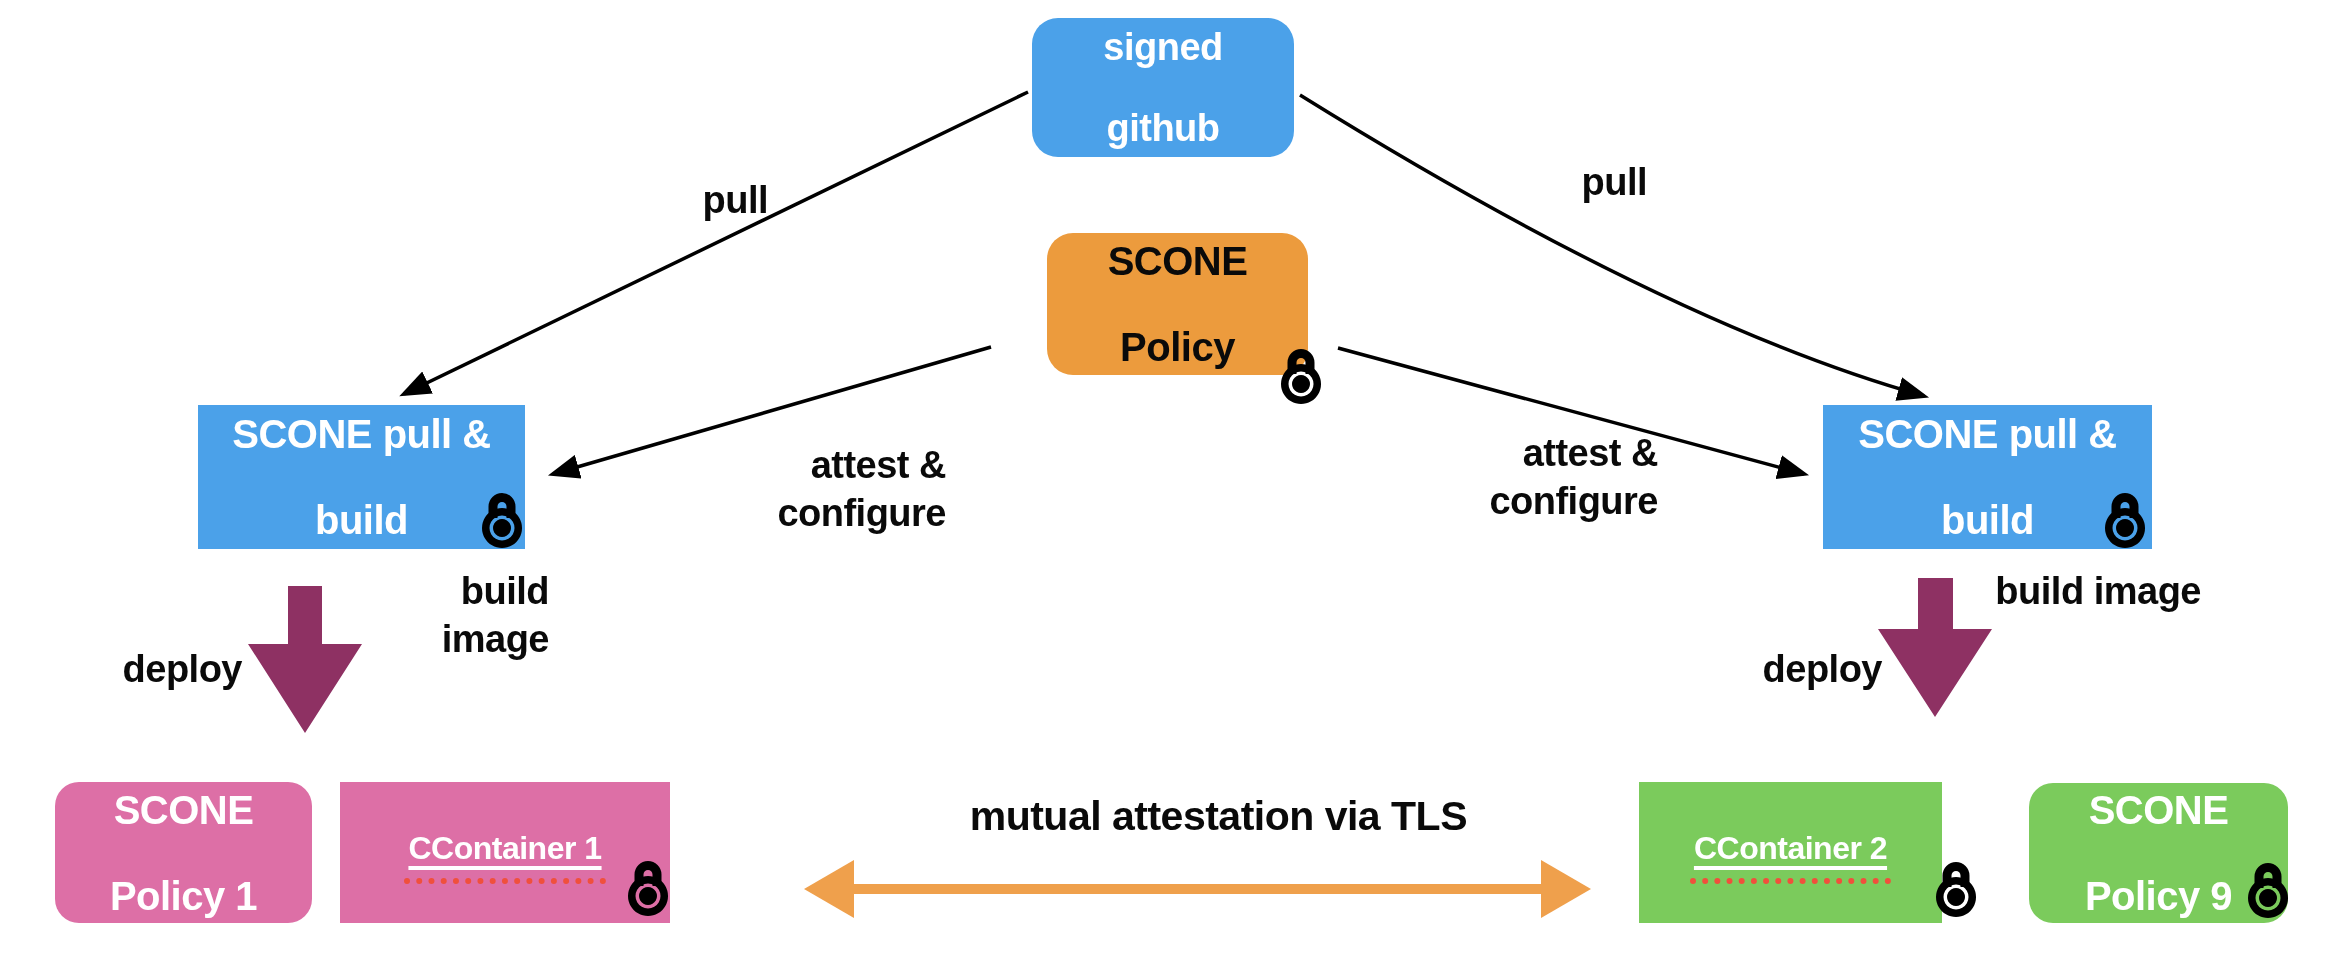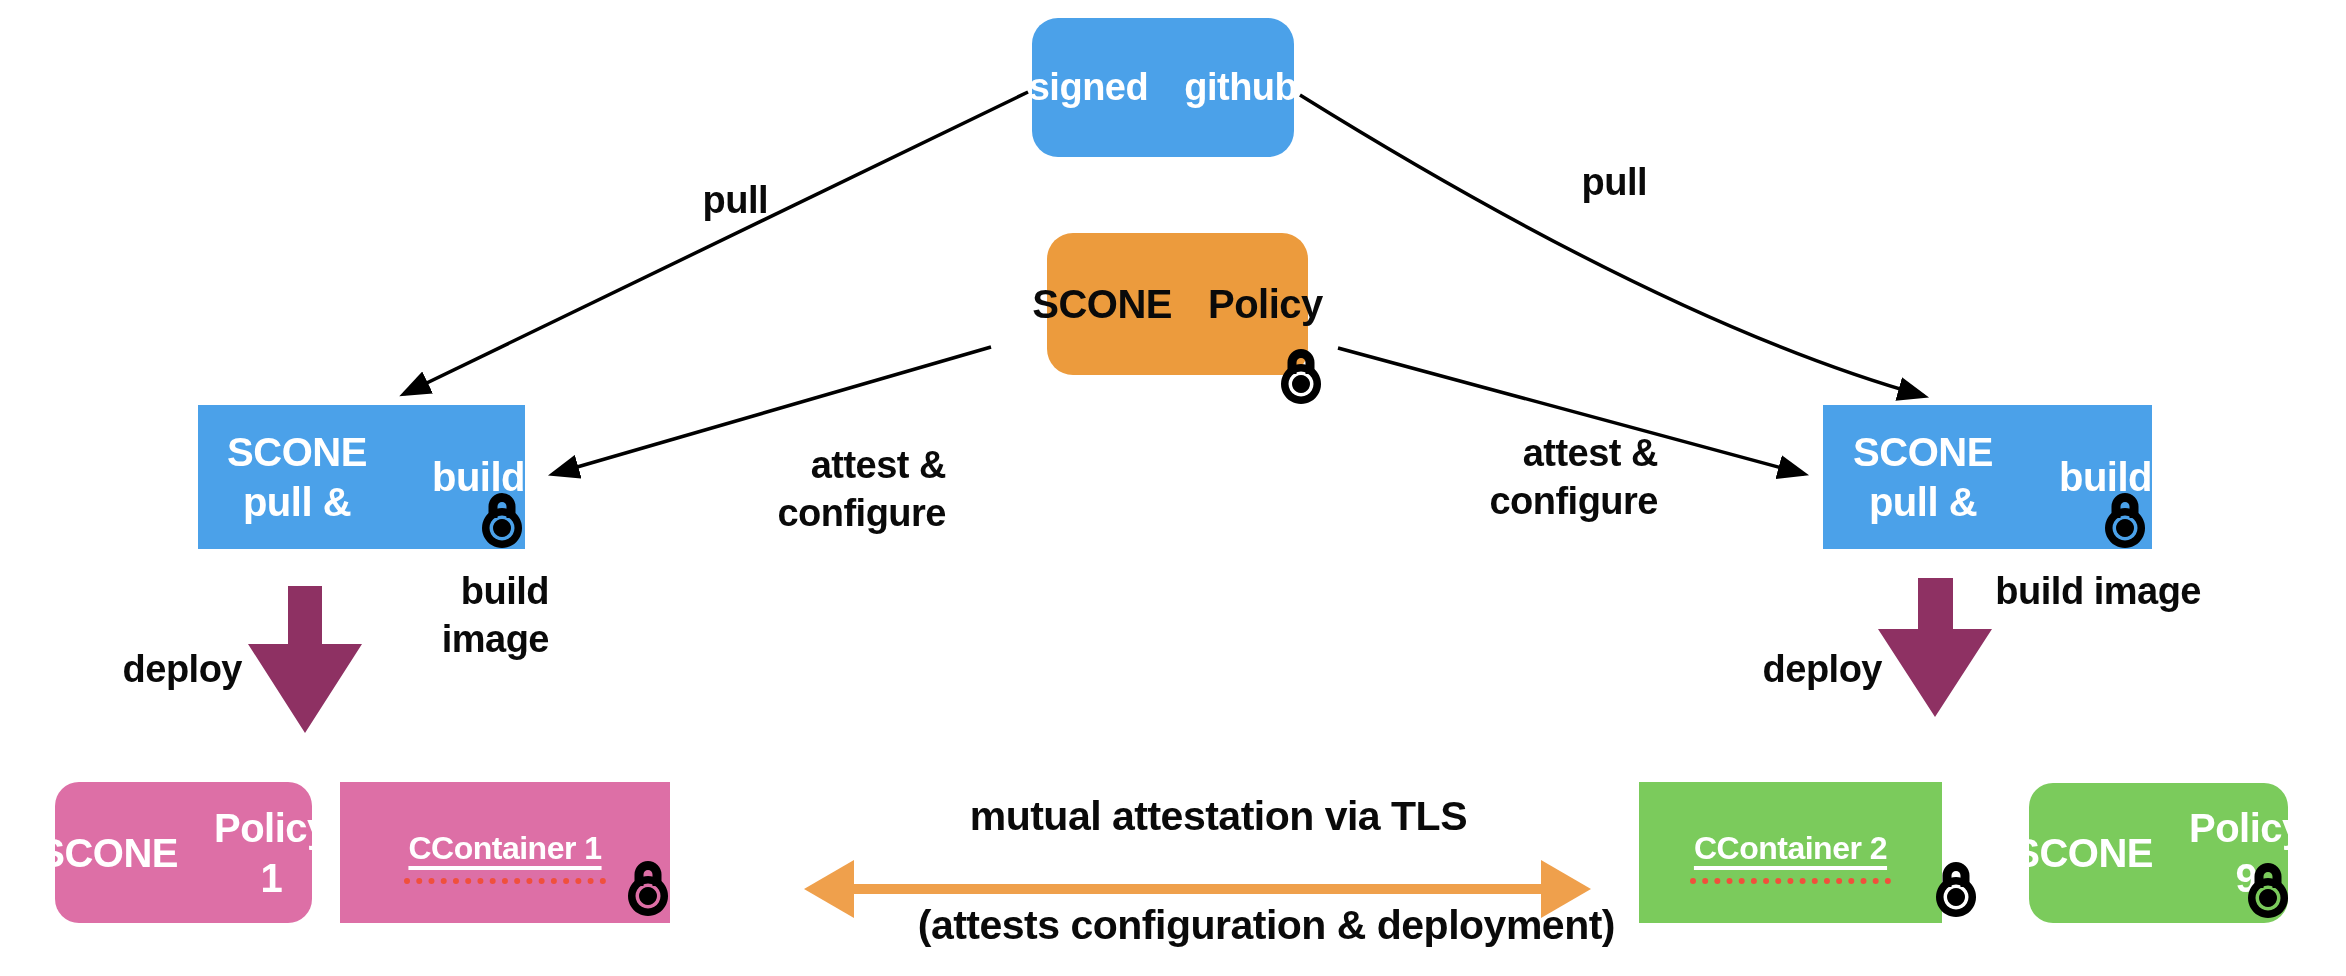--- a/index.html
+++ b/index.html
@@ -2,21 +2,21 @@
 <html style="--blue: #4BA1E9; --orange: #EC9B3D; --pink: #DD6FA6; --green: #7BCB5C; --purple: #8E3163; --arrow_orange: #EFA04C; --underline_red: #F0503C; --text_black: #0A0A0A; --text_white: #FFFFFF;"><head>
 <meta charset="utf-8">
 <style>
   html,body { margin:0; padding:0; background:#ffffff; }
   #canvas {
     position:relative; width:2346px; height:976px; background:#ffffff;
     font-family:"Liberation Sans", sans-serif; font-weight:bold; overflow:hidden;
   }
   
   .node {
-    position:absolute; display:flex; flex-direction:row;
+    position:absolute; display:flex; flex-direction:column;
     align-items:center; justify-content:center; text-align:center;
     letter-spacing:-0.5px;
     gap:36px;
   }
   .rounded   { border-radius:26px; }
   .rounded-s { border-radius:24px; }
   .blue-bg   { background:var(--blue);   color:var(--text_white); }
   .orange-bg { background:var(--orange); color:var(--text_black); }
   .pink-bg   { background:var(--pink);   color:var(--text_white); }
   .green-bg  { background:var(--green);  color:var(--text_white); }
@@ -155,21 +155,20 @@
     <div>attest &amp;</div>
     <div>configure</div>
   </div>
 
   <div class="lbl l-buildImgL">build image</div>
   <div class="lbl l-buildImgR">build image</div>
   <div class="lbl l-deployL">deploy</div>
   <div class="lbl l-deployR">deploy</div>
 
   <div class="lbl lbl-big l-mutTitle">mutual attestation via TLS</div>
-  <div class="lbl lbl-big l-mutSub">(attests configuration &amp; deployment)</div>
 
   <svg class="lock k-policy" viewBox="0 0 44 62">
     <path class="shackle" d="M13 31 V19.5 a9 9 0 0 1 18 0 V31"></path>
     <path class="lbody" fill-rule="evenodd" d="M22 21 a20 20 0 1 0 0.02 0 Z M22 28.5 a12.5 12.5 0 1 0 0.02 0 Z M22 32 a9 9 0 1 0 0.02 0 Z"></path>
   </svg>
   <svg class="lock k-buildL" viewBox="0 0 44 62">
     <path class="shackle" d="M13 31 V19.5 a9 9 0 0 1 18 0 V31"></path>
     <path class="lbody" fill-rule="evenodd" d="M22 21 a20 20 0 1 0 0.02 0 Z M22 28.5 a12.5 12.5 0 1 0 0.02 0 Z M22 32 a9 9 0 1 0 0.02 0 Z"></path>
   </svg>
   <svg class="lock k-buildR" viewBox="0 0 44 62">

